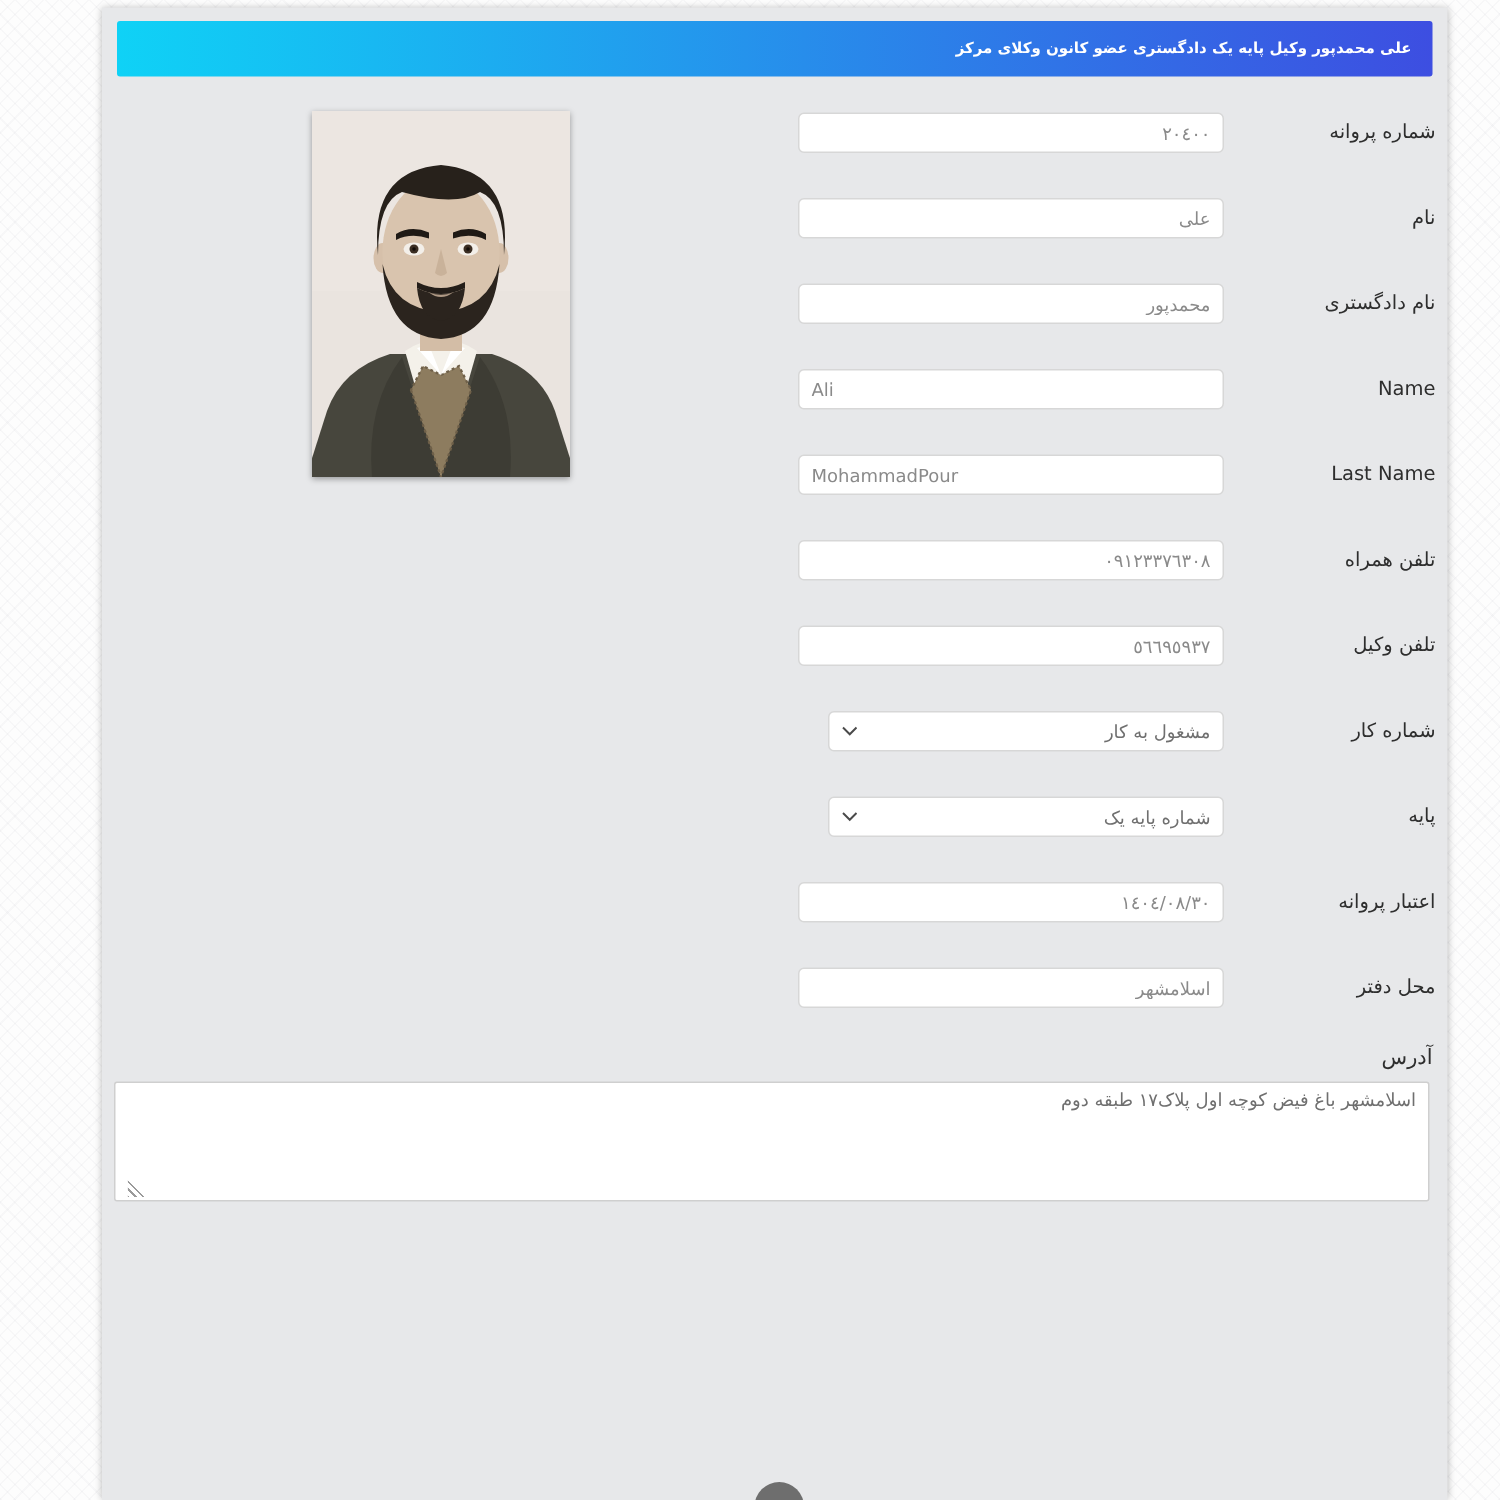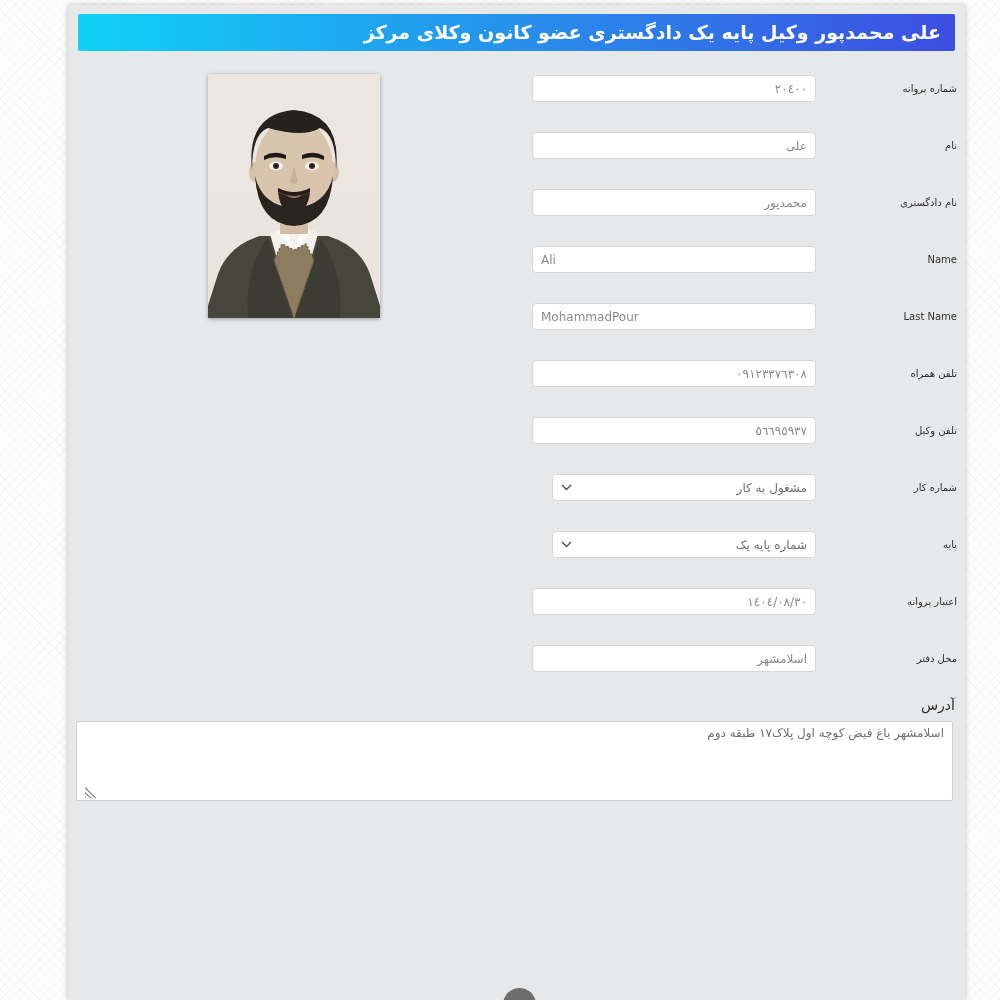--- a/index.html
+++ b/index.html
@@ -11,32 +11,32 @@
       repeating-linear-gradient(45deg, rgba(120,120,140,0.045) 0 1px, transparent 1px 7px),
       repeating-linear-gradient(-45deg, rgba(120,120,140,0.045) 0 1px, transparent 1px 7px);
   }
   .page{
     position:absolute;left:68px;top:5px;width:897px;height:995px;
     background:#e7e8ea;box-shadow:0 0 5px rgba(0,0,0,.28);
   }
   .header-bar{
     margin:9px 10px 0 10px;height:37px;border-radius:2px;
     background:linear-gradient(to left, #3d4ee1, #0fd2f6);
-    color:#fff;font-size:19px;font-weight:bold;
+    color:#fff;font-size:10px;font-weight:bold;
     line-height:37px;padding:0 14px;box-sizing:border-box;
     text-align:right;white-space:nowrap;overflow:hidden;
   }
   .form-rows{margin-top:9px;}
   .form-row{
     display:flex;flex-direction:row;align-items:center;
     height:57px;padding:0 8px;box-sizing:border-box;
   }
   .f-label{
     width:141px;flex:0 0 141px;text-align:right;
-    font-size:10px;color:#2e2e2e;
+    font-size:13px;color:#2e2e2e;
   }
   .f-input{
     width:284px;height:27px;box-sizing:border-box;
     border:1px solid #d7d7d7;border-radius:4px;background:#fff;
     padding:0 8px;font-family:"DejaVu Sans",sans-serif;
     font-size:12px;color:#8a8a8a;outline:none;
   }
   .f-select{
     width:264px;height:27px;box-sizing:border-box;
     border:1px solid #d7d7d7;border-radius:4px;background:#fff;

